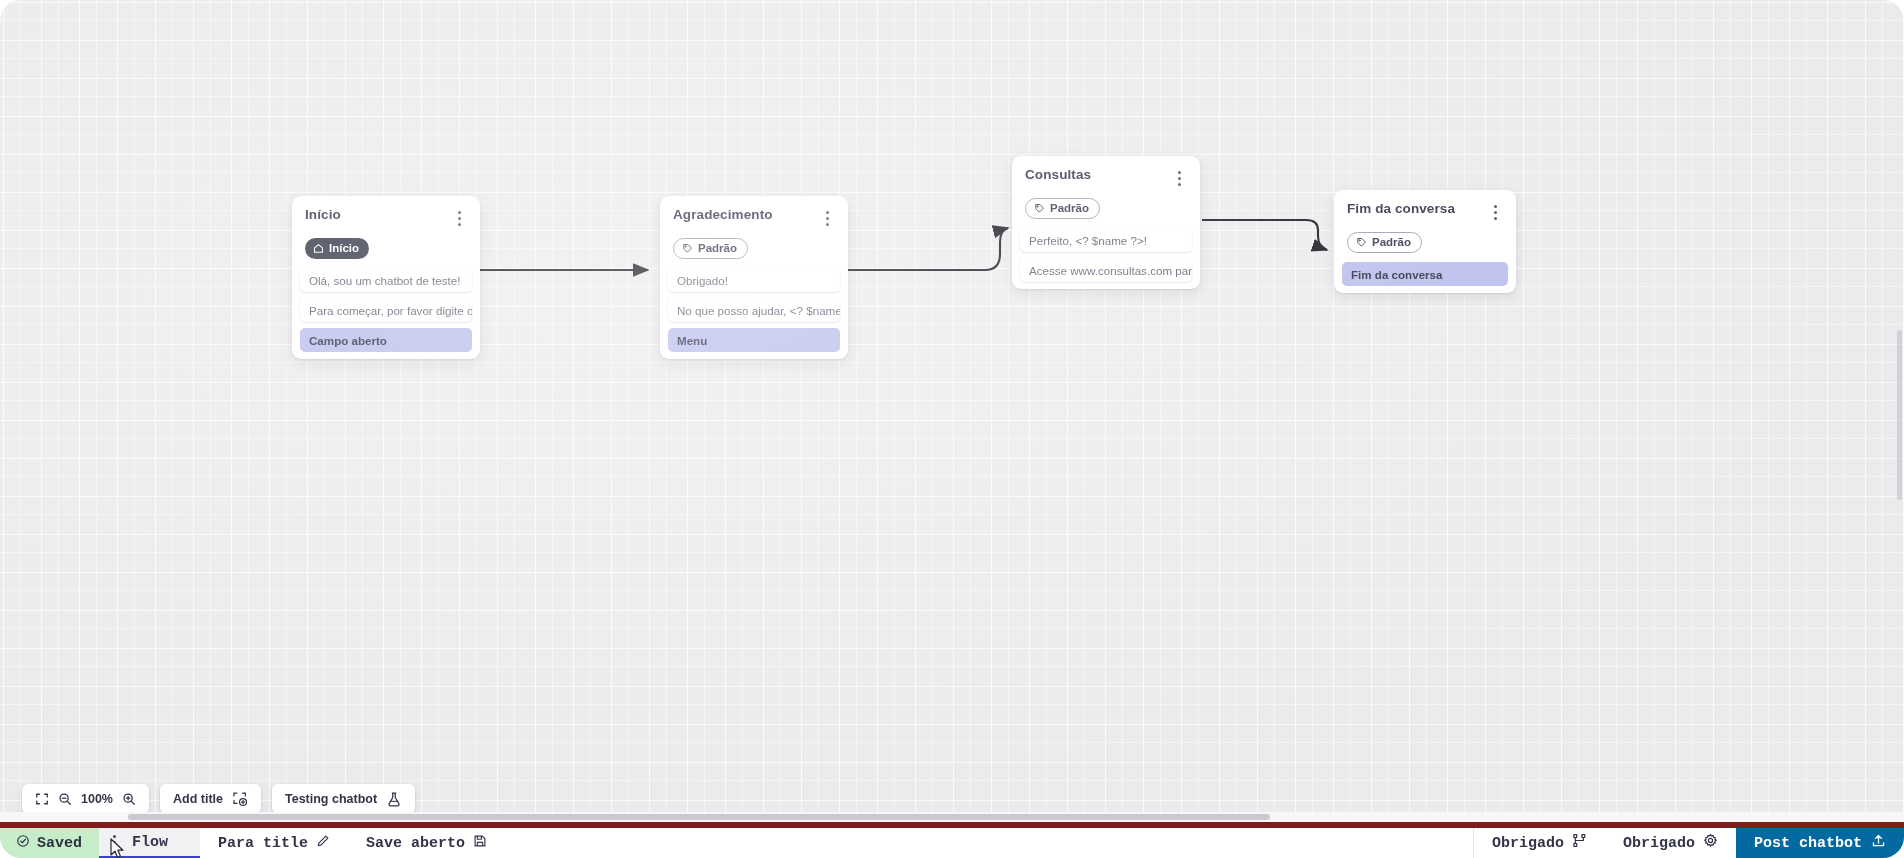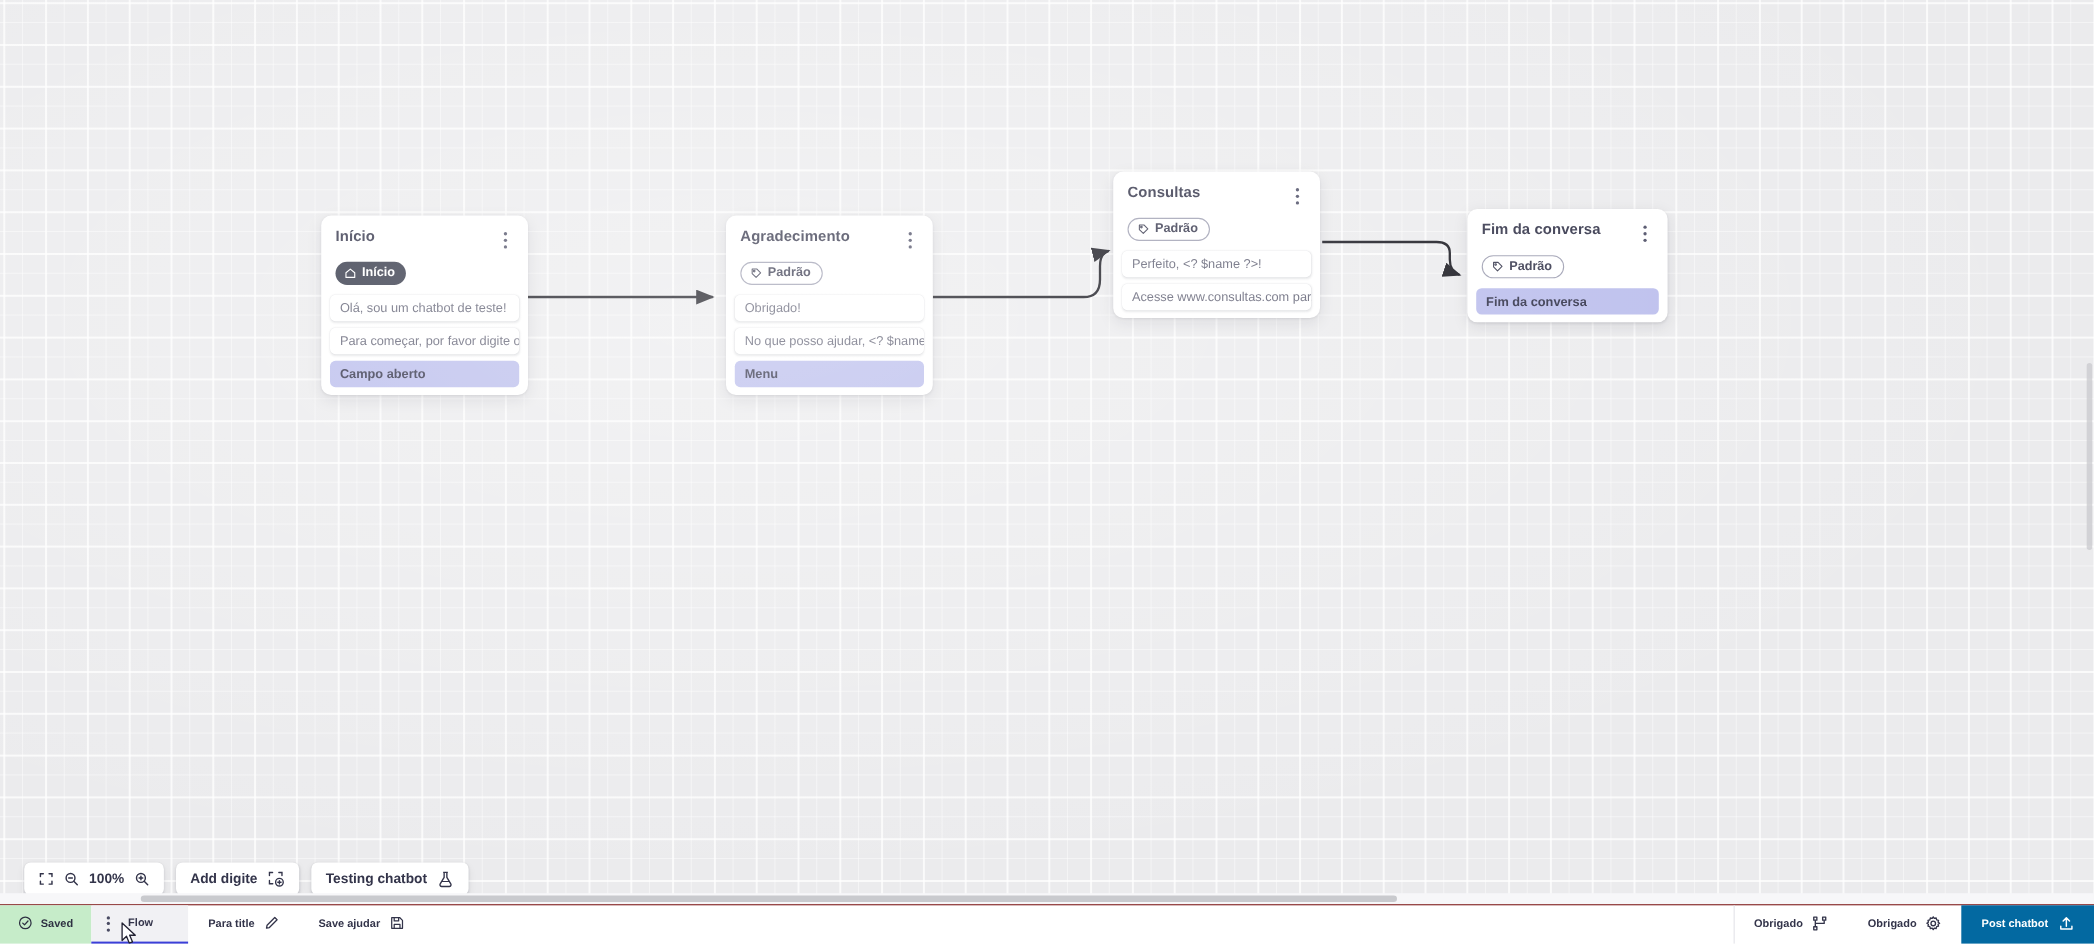--- a/index.html
+++ b/index.html
@@ -7,20 +7,21 @@
     width: 1904px; height: 858px;
     overflow: hidden;
     font-family: "Liberation Sans", sans-serif;
     background: #ffffff;
   }
 
   #app {
     position: relative;
     width: 1904px; height: 858px;
     overflow: hidden;
+    border-radius: 21px;
   }
 
   
   #canvas {
     position: absolute;
     left: 0; top: 0;
     width: 1904px; height: 822px;
     background-color: #ebebed;
     background-image:
       linear-gradient(to right, rgba(255,255,255,0.75) 1.5px, transparent 1.5px),
@@ -133,25 +134,26 @@
   }
   .tool .zoomval { font-size: 12.5px; font-weight: 600; color:#33344a; }
   .tool svg { display:block; }
 
   
   #statusbar {
     position: absolute;
     left: 0; bottom: 0;
     width: 1904px; height: 36px;
     background: #ffffff;
-    border-top: 1px solid #7f1d1d;
+    border-top: 6px solid #7f1d1d;
     display: flex;
     align-items: stretch;
-    font-size: 10px;
+    font-size: 15px;
     z-index: 30;
+    font-family: Liberation Mono, monospace;
   }
   #saved {
     display: flex; align-items: center; gap: 7px;
     background: #c6ecc9;
     color: #2e3142;
     padding: 0 17px 0 16px;
     font-weight: 600;
   }
   .sb-item {
     display: flex; align-items: center; gap: 8px;
@@ -340,21 +342,21 @@
       <span class="zoomval">100%</span>
       <span>
         <svg width="14" height="14" viewBox="0 0 16 16" fill="none" stroke="#33344a" stroke-width="1.5" stroke-linecap="round">
           <circle cx="7" cy="7" r="4.6"></circle>
             <path d="M10.4 10.4 L14 14M5.1 7h3.8M7 5.1v3.8"></path>
         </svg>
       </span>
     </div>
 
     <div class="tool">
-      <span>Add digite</span>
+      <span>Add title</span>
       <span>
         <svg width="16" height="16" viewBox="0 0 18 18" fill="none" stroke="#33344a" stroke-width="1.4" stroke-linecap="round">
           <path d="M2.2 5.6V2.4h3.2M15 5.6V2.4h-3.2M2.2 10.6v3.4h3.4"></path>
           <circle cx="12.4" cy="12.4" r="3.9"></circle>
           <path d="M10.7 12.4h3.4M12.4 10.7v3.4"></path>
         </svg>
       </span>
     </div>
 
     <div class="tool">
@@ -396,21 +398,21 @@
     <div class="sb-item">
       <span>Para title</span>
       <span>
         <svg width="14" height="14" viewBox="0 0 16 16" fill="none" stroke="#33344a" stroke-width="1.35" stroke-linecap="round" stroke-linejoin="round">
           <path d="M11.2 2.4 L13.6 4.8 L5.6 12.8 L2.6 13.4 L3.2 10.4 Z"></path>
         </svg>
       </span>
     </div>
 
     <div class="sb-item">
-      <span>Save ajudar</span>
+      <span>Save aberto</span>
       <span>
         <svg width="14" height="14" viewBox="0 0 16 16" fill="none" stroke="#33344a" stroke-width="1.3" stroke-linejoin="round">
           <path d="M2.4 2.4h8.2l3 3v8.2h-11.2z"></path>
           <path d="M5 2.4v3.6h4.6V2.4M5 13.6v-4h6v4"></path>
         </svg>
       </span>
     </div>
 
     <div class="sb-spacer"></div>
 

